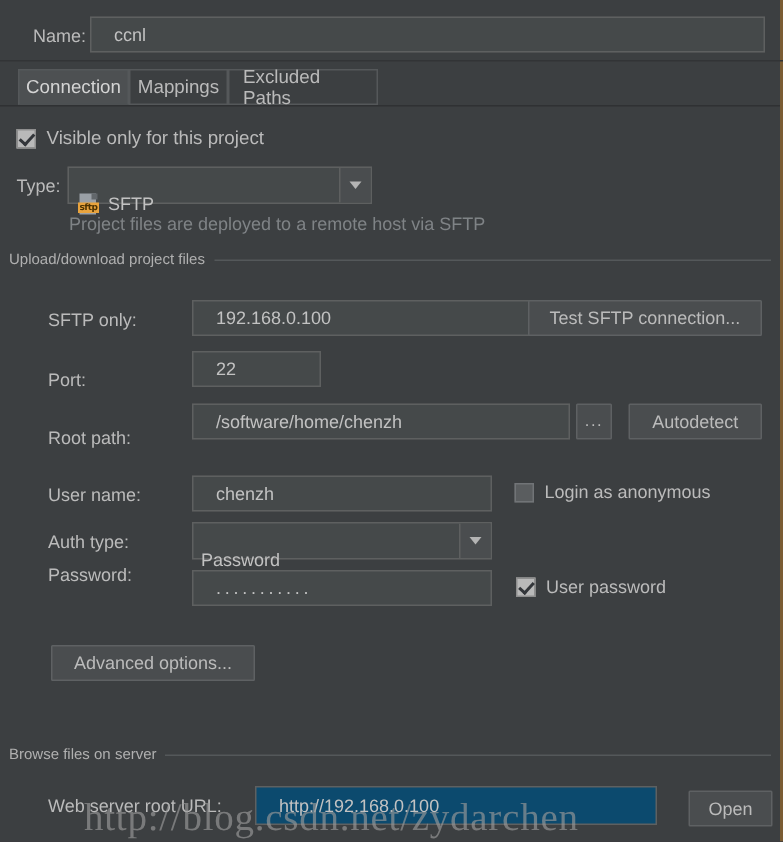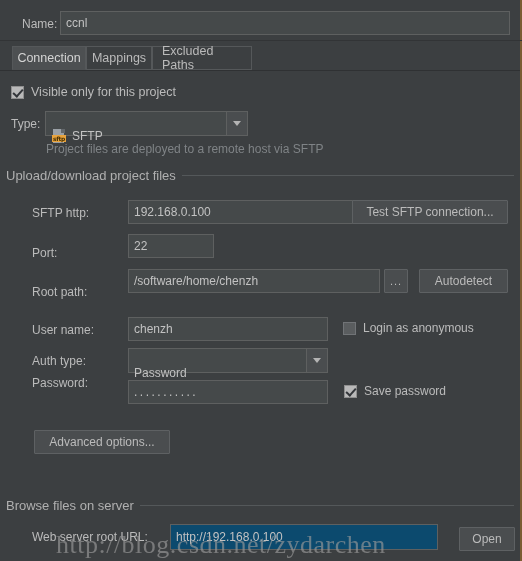--- a/index.html
+++ b/index.html
@@ -30,21 +30,21 @@
     white-space: nowrap;
   }
 
   .field {
     background: #45494a;
     border: 1px solid #5e6060;
     color: #c2c2c2;
     font-family: "Liberation Sans", sans-serif;
     font-size: 12px;
     box-sizing: border-box;
-    padding: 0 5px;
+    padding: 0 15px;
     outline: none;
     display: flex;
     align-items: center;
   }
   .field.ro { background: #0c4a6e; }
 
   .btn {
     background: #4a4d4f;
     border: 1px solid #5e6163;
     color: #bbbbbb;
@@ -118,21 +118,21 @@
     border: 1px solid #717477;
   }
 
   
   .group {
     position: absolute;
     display: flex;
     align-items: center;
     gap: 6px;
   }
-  .group .gtitle { color: #b0b0b0; font-size: 13px; white-space: nowrap; }
+  .group .gtitle { color: #b0b0b0; font-size: 10px; white-space: nowrap; }
   .group .gline { height: 1px; background: #54585a; flex: 1; }
 
   
   #tabstrip {
     position: absolute;
     left: 0; top: 46px;
     width: 522px; height: 25px;
   }
   #tabstrip .tabsunder {
     position: absolute;
@@ -264,21 +264,21 @@
     </div>
   </div>
   <div class="dim" style="position:absolute;left:46px;top:142px;font-size:12px;">Project files are deployed to a remote host via SFTP</div>
 
   <div class="group" style="left:6px;top:168px;width:508px;">
     <span class="gtitle">Upload/download project files</span>
     <span class="gline"></span>
   </div>
 
   <div class="lbl" style="position:absolute;left:32px;top:206px;">
-    <span>SFTP http:</span>
+    <span>SFTP only:</span>
   </div>
   <div class="field" style="position:absolute;left:128px;top:200px;width:248px;height:24px;">
     <span>192.168.0.100</span>
   </div>
   <div class="btn" style="position:absolute;left:352px;top:200px;width:156px;height:24px;">
     <span>Test SFTP connection...</span>
   </div>
 
   <div class="lbl" style="position:absolute;left:32px;top:246px;">
     <span>Port:</span>
@@ -324,21 +324,21 @@
   </div>
 
   <div class="lbl" style="position:absolute;left:32px;top:376px;">
     <span>Password:</span>
   </div>
   <div class="field" style="position:absolute;left:128px;top:380px;width:200px;height:24px;">
     <span class="pwdots">...........</span>
   </div>
   <div style="position:absolute;left:344px;top:384px;display:flex;align-items:center;gap:7px;">
     <span class="cbx on"></span>
-    <span class="lbl">Save password</span>
+    <span class="lbl">User password</span>
   </div>
 
   <div class="btn" style="position:absolute;left:34px;top:430px;width:136px;height:24px;">
     <span>Advanced options...</span>
   </div>
 
   <div class="group" style="left:6px;top:498px;width:508px;">
     <span class="gtitle">Browse files on server</span>
     <span class="gline"></span>
   </div>

